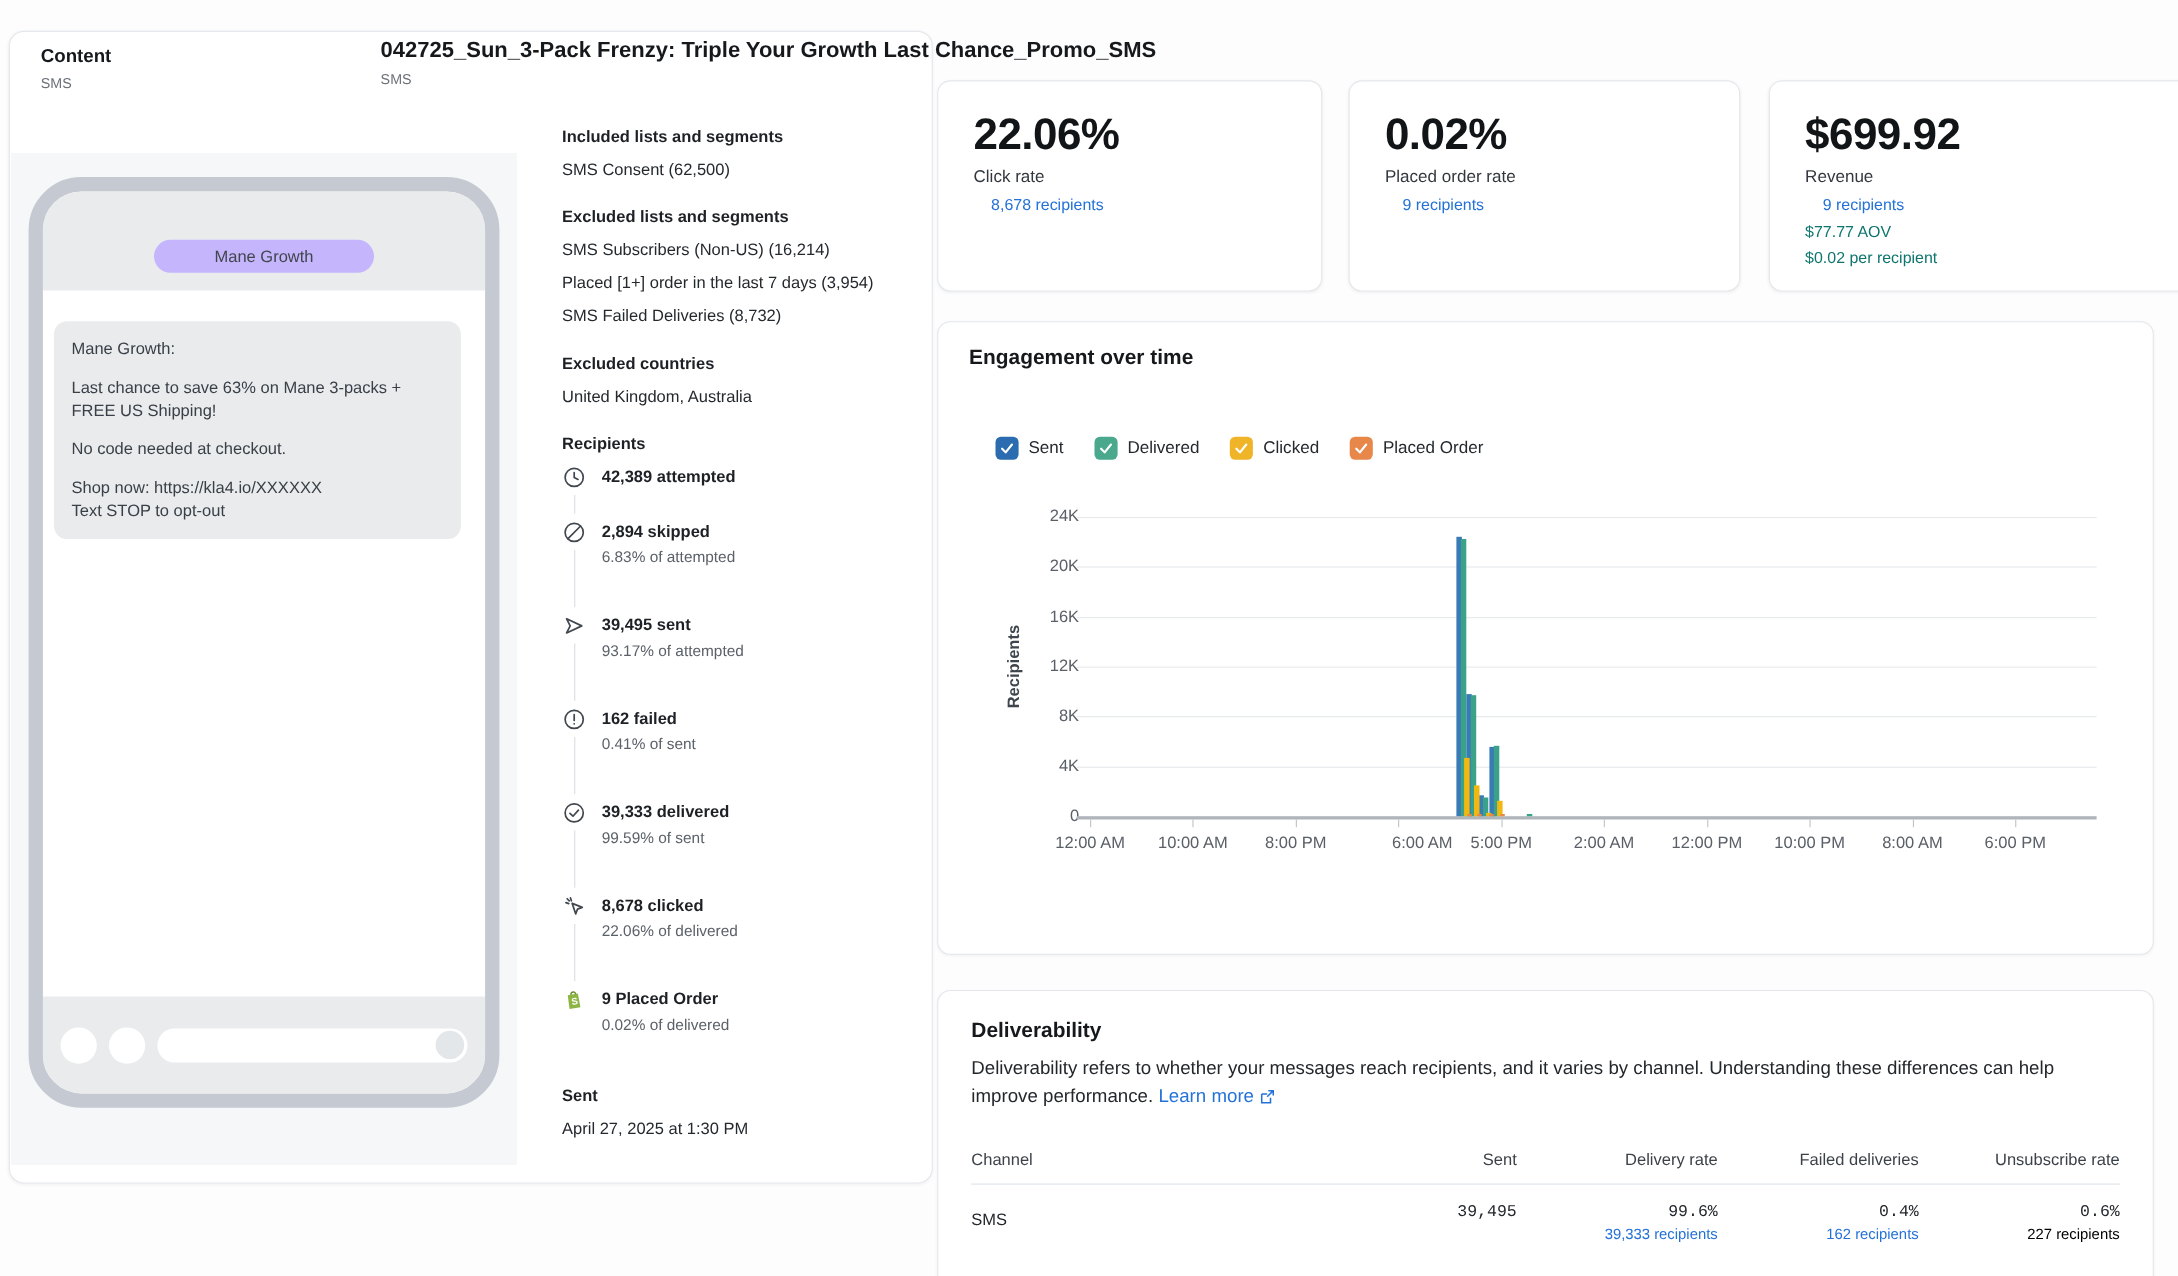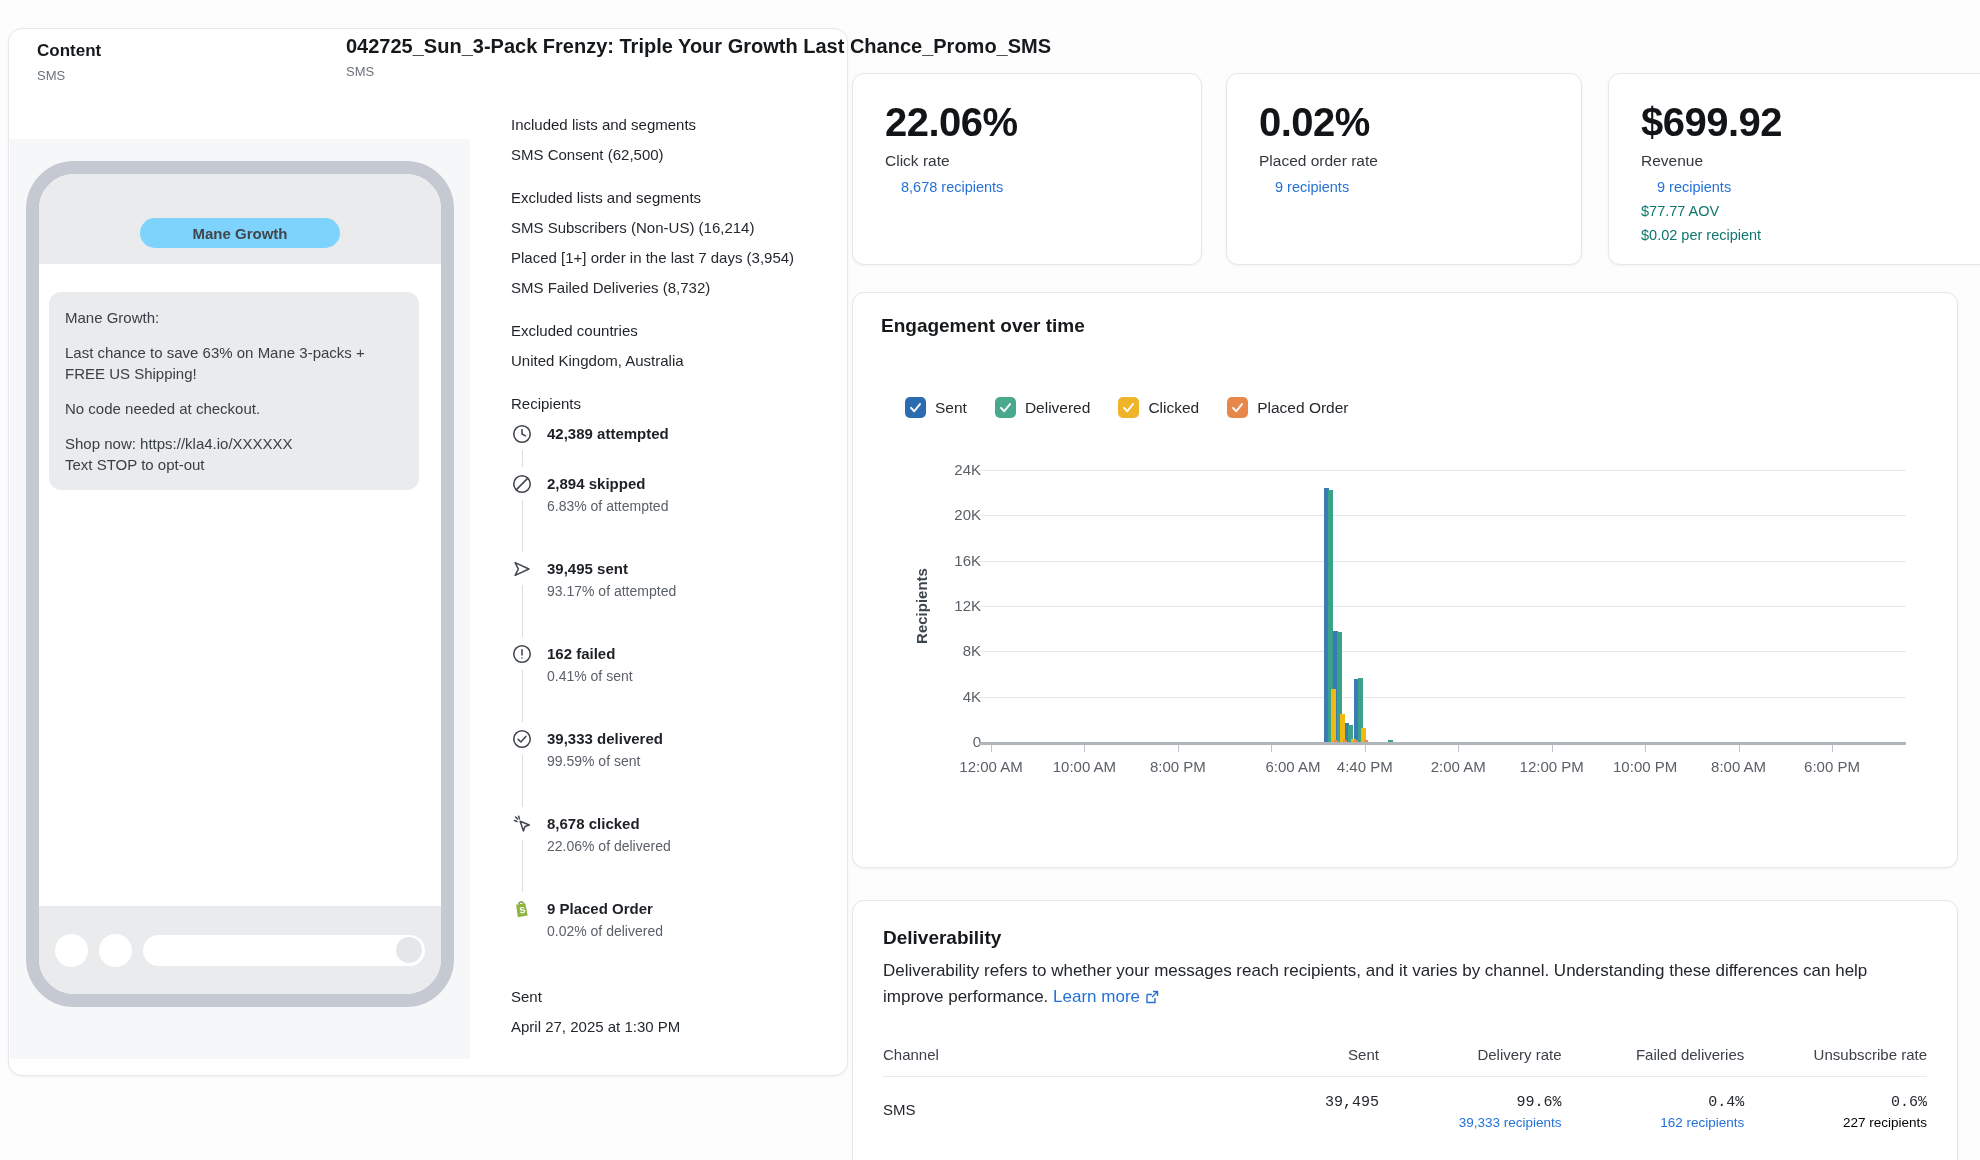--- a/index.html
+++ b/index.html
@@ -14,32 +14,32 @@
   .lc-sub { font-size:13px; color:#6c727a; margin-top:7px; }
   .camp-head { position:absolute; top:6px; left:337px; width:480px; }
   .camp-title { font-size:20px; font-weight:700; color:#16191c; white-space:nowrap; }
   .camp-sub { font-size:13px; color:#6c727a; margin-top:6px; }
 
   .preview-panel { position:absolute; left:1px; top:110px; width:460px; height:920px; background:#f6f7f9; }
 
   
   .phone { position:absolute; left:16px; top:22px; width:428px; height:846px; border:13px solid #c5c9d1; border-radius:48px; background:#fff; overflow:hidden; }
   .phone-header { height:90px; background:#e9ebed; border-radius:34px 34px 0 0; display:flex; justify-content:center; align-items:flex-end; padding-bottom:16px; }
-  .sender-pill { width:200px; height:30px; background:#7dd3fc; border-radius:16px; display:flex; align-items:center; justify-content:center; font-size:15px; color:#41464c;font-weight:bold; }
+  .sender-pill { width:200px; height:30px; background:#c4b5fd; border-radius:16px; display:flex; align-items:center; justify-content:center; font-size:15px; color:#41464c; }
   .bubble { margin:28px 20px 0 10px; width:370px; background:#e9ebed; border-radius:12px; padding:15px 16px; font-size:15px; line-height:21px; color:#3a4047; }
   .bubble p { margin-bottom:14px; white-space:pre-line; }
   .bubble p:last-child { margin-bottom:0; }
   .phone-footer { position:absolute; left:0; right:0; bottom:0; height:88px; background:#e9ebed; border-radius:0 0 34px 34px; display:flex; align-items:center; padding:0 16px; }
   .pf-circle { width:33px; height:33px; border-radius:50%; background:#fff; margin-right:11px; flex:0 0 auto; }
   .pf-bar { flex:1; height:31px; background:#fff; border-radius:16px; position:relative; }
   .pf-bar-circle { position:absolute; right:3px; top:2.5px; width:26px; height:26px; border-radius:50%; background:#e4e7ea; }
 
   
   .details { position:absolute; left:502px; top:87px; width:330px; }
-  .details h3 { font-size:15px; font-weight:400; color:#1d2126; margin-bottom:11px; }
+  .details h3 { font-size:15px; font-weight:700; color:#1d2126; margin-bottom:11px; }
   .d-item { font-size:15px; color:#24292e; line-height:21px; margin-bottom:9px; }
   .d-section { margin-bottom:24px; }
   .funnel { margin-top:2px; }
   .fi { position:relative; padding-left:36px; }
   .fi.h-tall { min-height:85px; } .fi.h-short { min-height:50px; } .fi.h-last { min-height:66px; }
   .fi .ficon { position:absolute; left:0; top:0; width:22px; height:22px; }
   .fi:not(:last-child)::after { content:''; position:absolute; left:10.5px; top:27px; bottom:6px; width:1px; background:#d9dde1; }
   .fi-value { font-size:15px; font-weight:700; color:#1d2126; line-height:21px; }
   .fi-sub { font-size:14px; color:#5b6169; margin-top:4px; }
 
@@ -276,21 +276,21 @@
     <div class="axis-line" style="left: 126px; width: 927px; top: 449px;"></div>
     <div class="xtick-mark" style="left: 138px; top: 452px;"></div>
     <div class="xtick" style="left: 92px; top: 465px;">12:00 AM</div>
     <div class="xtick-mark" style="left: 231.45px; top: 452px;"></div>
     <div class="xtick" style="left: 185.45px; top: 465px;">10:00 AM</div>
     <div class="xtick-mark" style="left: 324.9px; top: 452px;"></div>
     <div class="xtick" style="left: 278.9px; top: 465px;">8:00 PM</div>
     <div class="xtick-mark" style="left: 418.35px; top: 452px;"></div>
     <div class="xtick" style="left: 394px; top: 465px;">6:00 AM</div>
     <div class="xtick-mark" style="left: 511.8px; top: 452px;"></div>
-    <div class="xtick" style="left: 465.8px; top: 465px;">4:40 PM</div>
+    <div class="xtick" style="left: 465.8px; top: 465px;">5:00 PM</div>
     <div class="xtick-mark" style="left: 605.25px; top: 452px;"></div>
     <div class="xtick" style="left: 559.25px; top: 465px;">2:00 AM</div>
     <div class="xtick-mark" style="left: 698.7px; top: 452px;"></div>
     <div class="xtick" style="left: 652.7px; top: 465px;">12:00 PM</div>
     <div class="xtick-mark" style="left: 792.15px; top: 452px;"></div>
     <div class="xtick" style="left: 746.15px; top: 465px;">10:00 PM</div>
     <div class="xtick-mark" style="left: 885.6px; top: 452px;"></div>
     <div class="xtick" style="left: 839.6px; top: 465px;">8:00 AM</div>
     <div class="xtick-mark" style="left: 979.05px; top: 452px;"></div>
     <div class="xtick" style="left: 933.05px; top: 465px;">6:00 PM</div>

